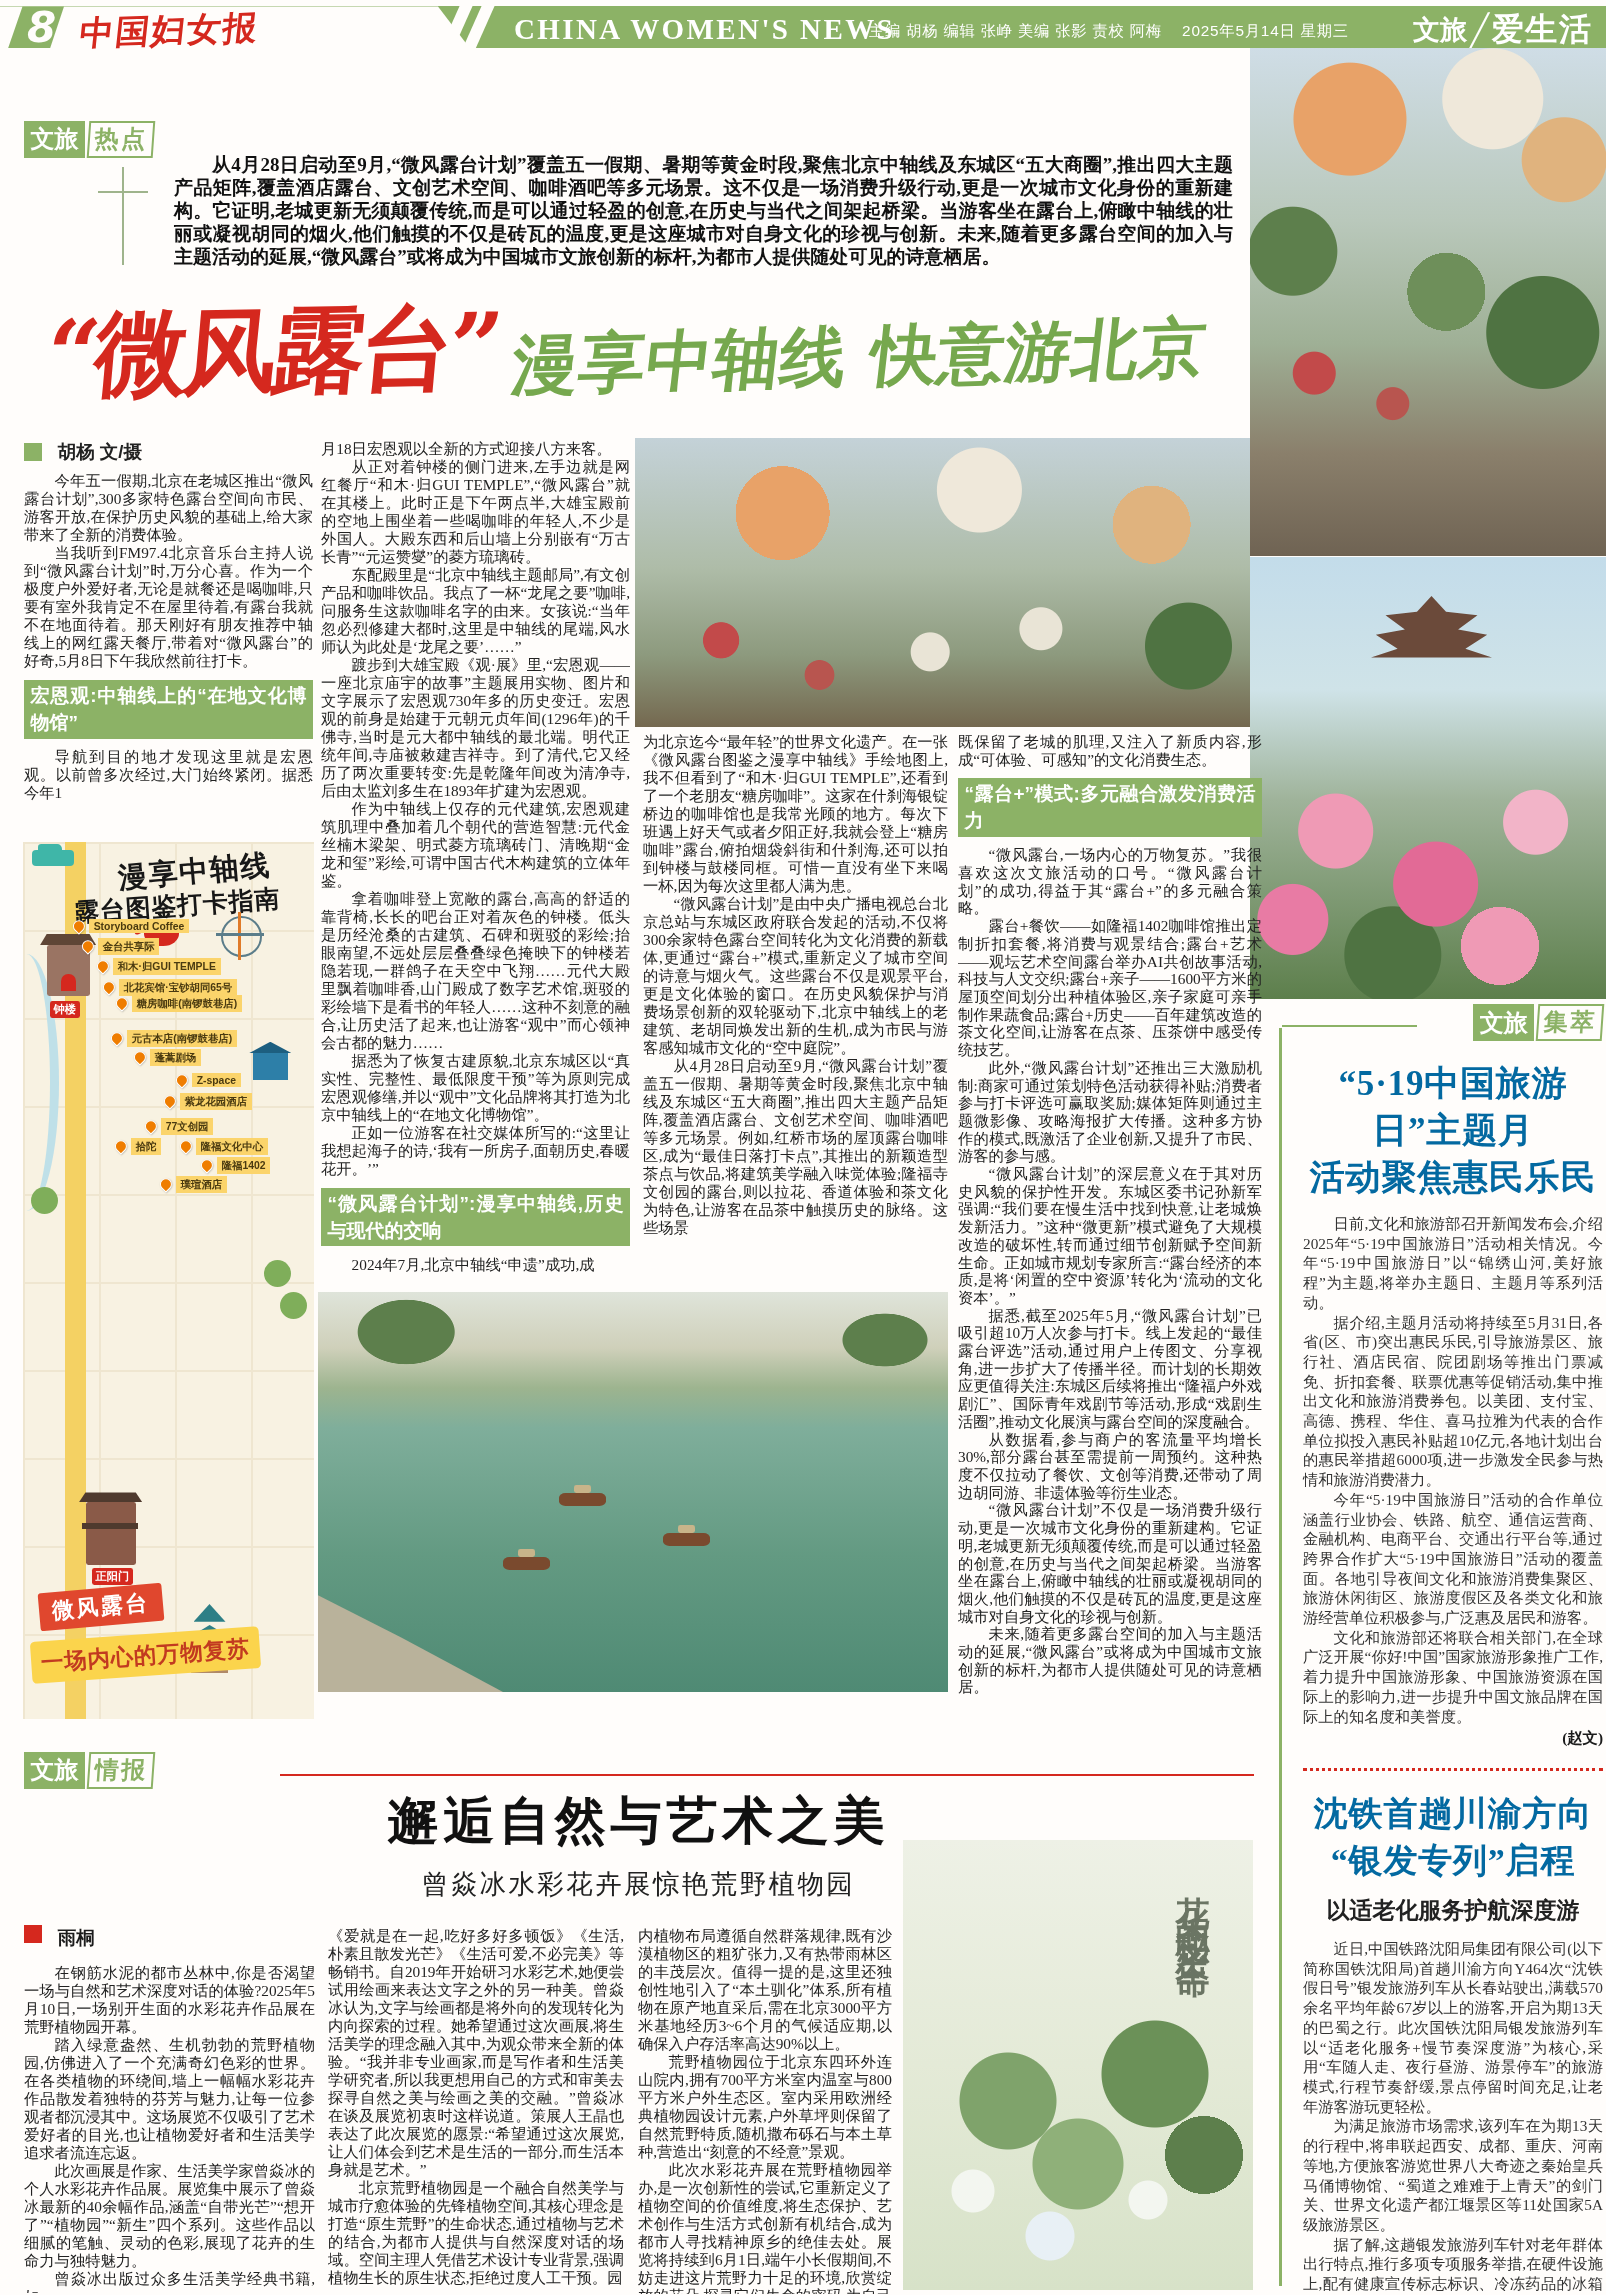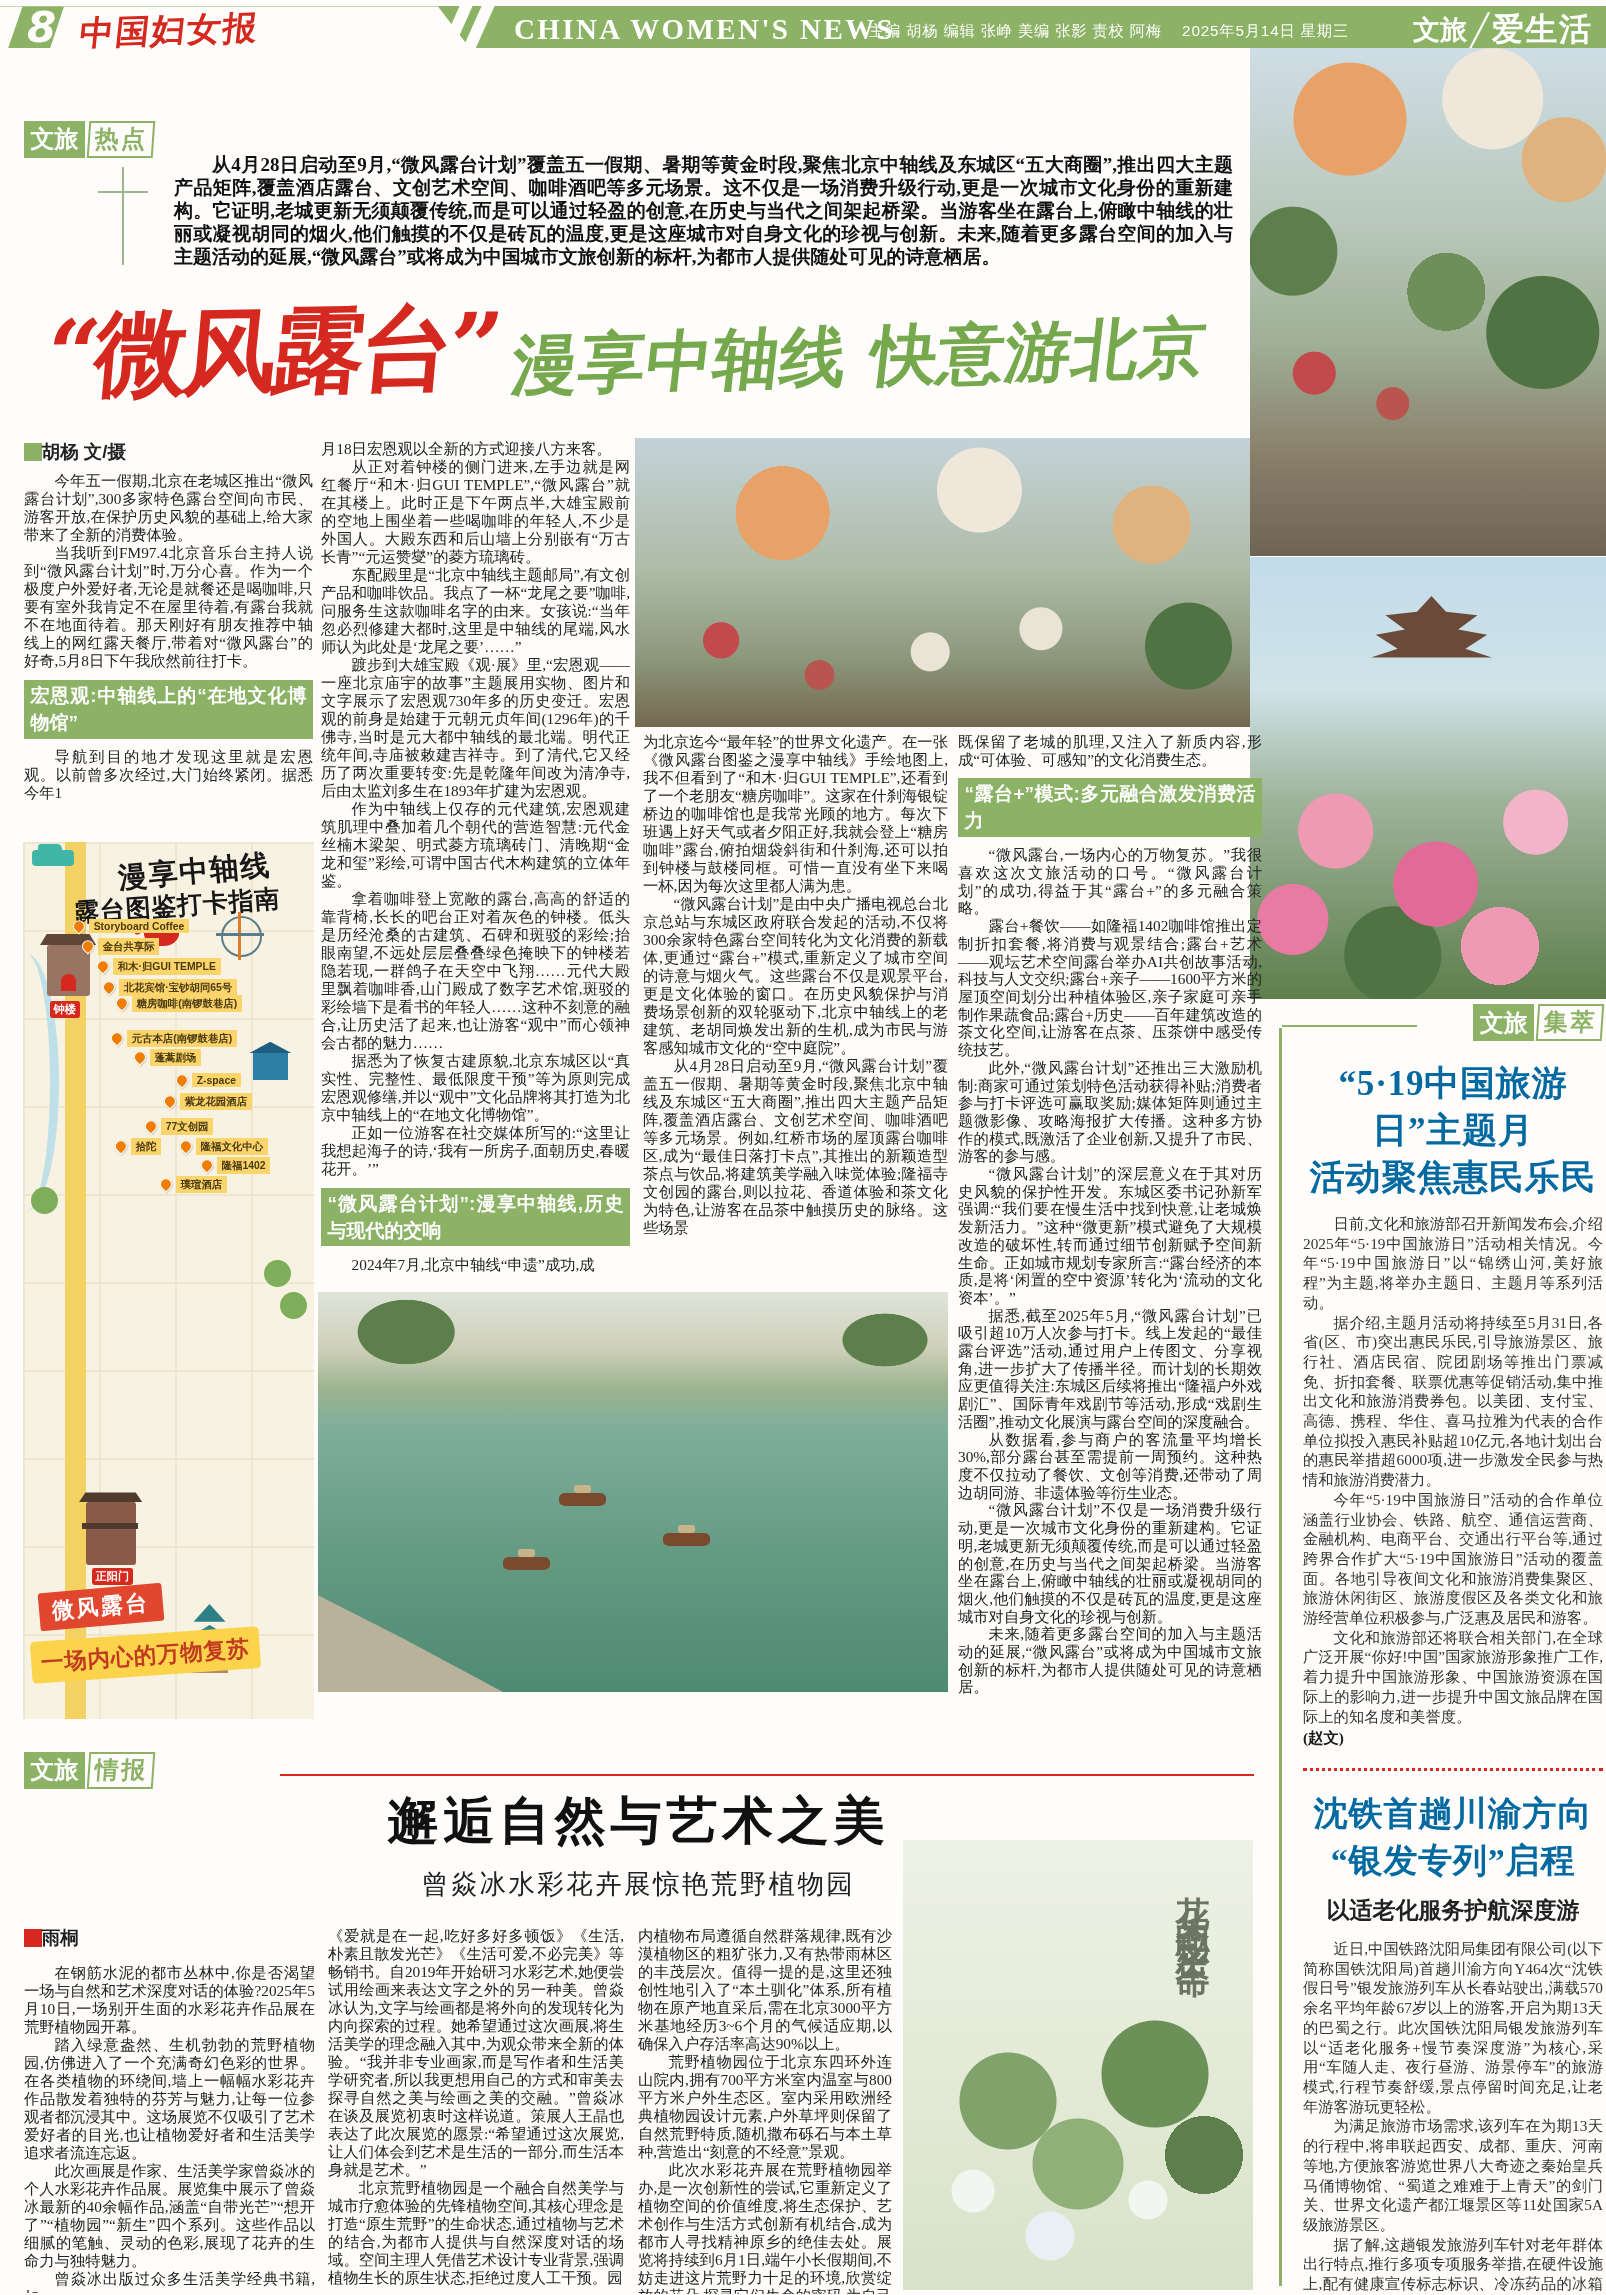--- a/index.html
+++ b/index.html
@@ -33,21 +33,21 @@
         font-weight:700;text-align:justify;color:#111;}
   .lead p{margin:0;text-indent:2em;}
   
   .headline{position:absolute;left:47px;top:299px;width:1205px;display:flex;align-items:flex-end;gap:16px;white-space:nowrap;}
   .hl-red{color:#d5281e;font:900 93px "DejaVu Serif",serif;letter-spacing:-4.8px;transform:skewX(-6deg) rotate(-1deg);line-height:104px;}
   .hl-green{color:#76a84e;font:900 66px "DejaVu Serif",serif;letter-spacing:0.8px;transform:skewX(-8deg) rotate(-1.5deg);padding-bottom:8px;line-height:77px;}
   
   .col{position:absolute;font-size:15.3px;line-height:18px;text-align:justify;color:#222;overflow:hidden;}
   .col p{margin:0;text-indent:2em;}
   .col p.flush{text-indent:0;}
-  .byline{display:flex;align-items:center;gap:0;font-weight:700;font-size:18.5px;margin:3.2px 0 11.2px 0;font-family:"Liberation Sans",sans-serif;}
+  .byline{display:flex;gap:16px;font-weight:700;font-size:18.5px;margin:3.2px 0 11.2px 0;font-family:"Liberation Sans",sans-serif;}
   .sq{width:17.7px;height:17.7px;flex:0 0 auto;}
   .sq-green{background:#8cb266;}
   .sq-red{background:#d5281e;}
   .subhead{background:#8cb266;color:#fff;font-weight:700;font-size:19px;line-height:27px;
            padding:2.4px 6.4px;margin:9.6px 0;font-family:"Liberation Sans",sans-serif;}
   
   .photo{position:absolute;overflow:hidden;}
   .ph-terrace-tr{left:1250px;top:48px;width:357px;height:508px;
     background:
       radial-gradient(circle at 18% 64%, #c24a4a 0 21px, transparent 22px),
@@ -164,21 +164,21 @@
   
   .sidebar{position:absolute;left:1279px;top:1001px;width:328px;height:1290px;overflow:hidden;}
   .sb-vline{position:absolute;left:0;top:27px;width:3.2px;height:1258px;background:#8cb266;}
   .sb-hline{position:absolute;left:3.2px;top:24px;width:135px;height:2.4px;background:#8cb266;}
   .sb-label{right:3.2px;top:3.2px;}
   .sb-inner{position:absolute;left:24px;top:59px;width:300px;}
   .sb-title{text-align:center;font:900 35px "Liberation Serif",serif;line-height:47px;color:#0369a1;letter-spacing:0.8px;}
   .sb-sub{text-align:center;font:700 23px "Liberation Serif",serif;margin-top:11.2px;color:#222;}
   .sb-body{margin-top:13px;font-size:15.3px;line-height:19.7px;text-align:justify;color:#333;}
   .sb-body p{margin:0;text-indent:2em;}
-  .sb-sig{text-align:left;font-weight:700;font-size:15.3px;margin-top:1.6px;}
+  .sb-sig{text-align:right;font-weight:700;font-size:15.3px;margin-top:1.6px;}
   .sb-dots{border:none;border-top:3.2px dotted #d5281e;margin:19px 0 19px 0;}
   
   .info-rule{position:absolute;left:280px;top:1774px;width:974px;height:2.4px;background:#d5281e;}
   .info-title{position:absolute;left:24px;top:1787px;width:1229px;text-align:center;
       font:900 51px "Liberation Serif",serif;letter-spacing:4.8px;color:#111;}
   .info-sub{position:absolute;left:24px;top:1866px;width:1229px;text-align:center;
       font:400 26.5px "Liberation Serif",serif;color:#222;letter-spacing:2.4px;}
   .info-byline{position:absolute;left:24px;top:1922px;}
   .icol{top:1927px;height:367px;}
   .icol1{left:24px;width:291px;top:1964px;height:329px;}

